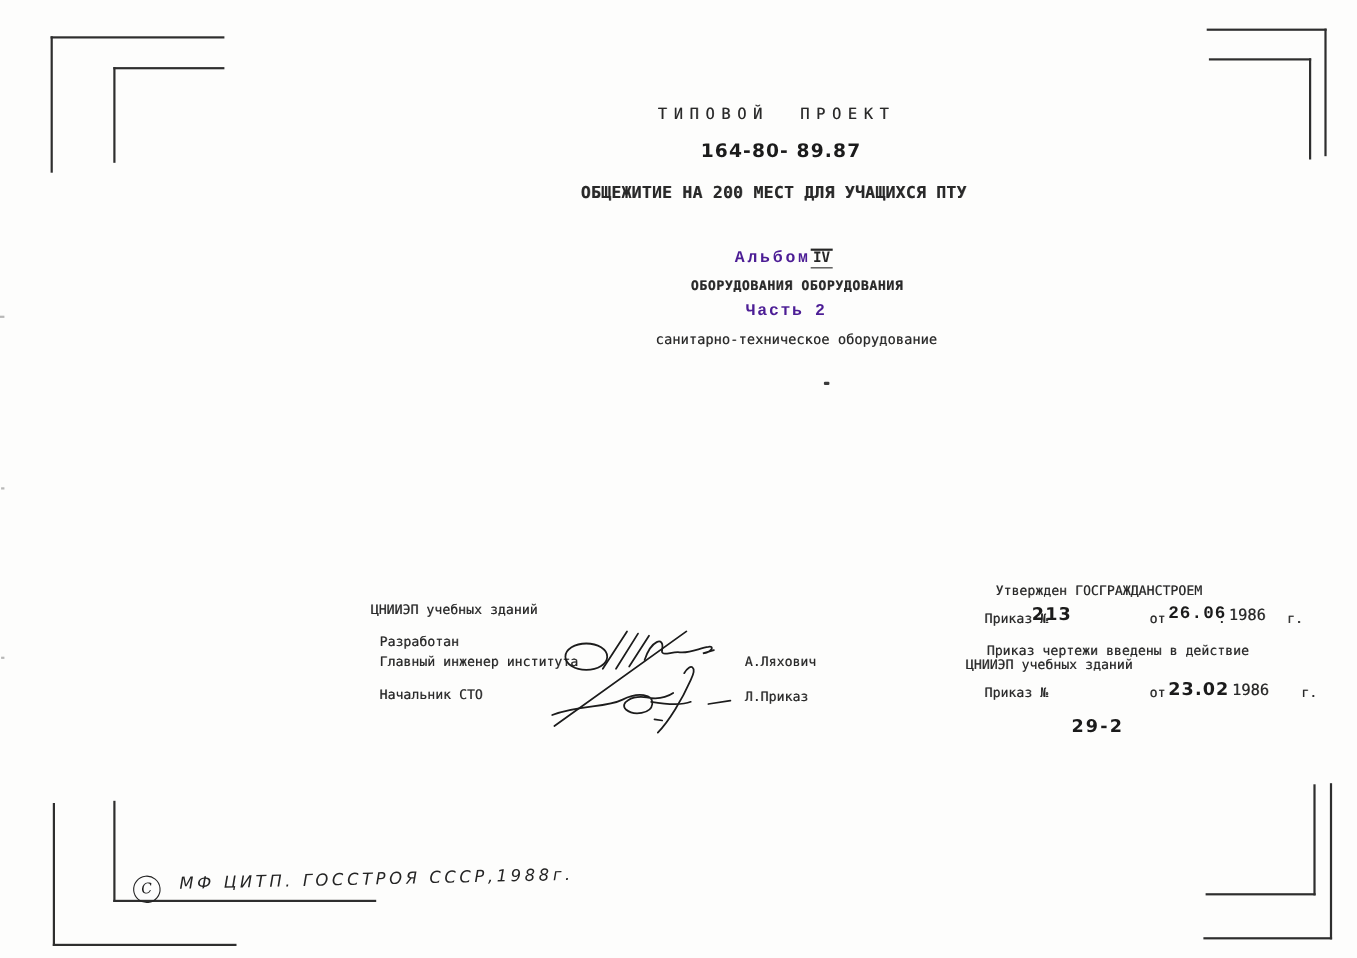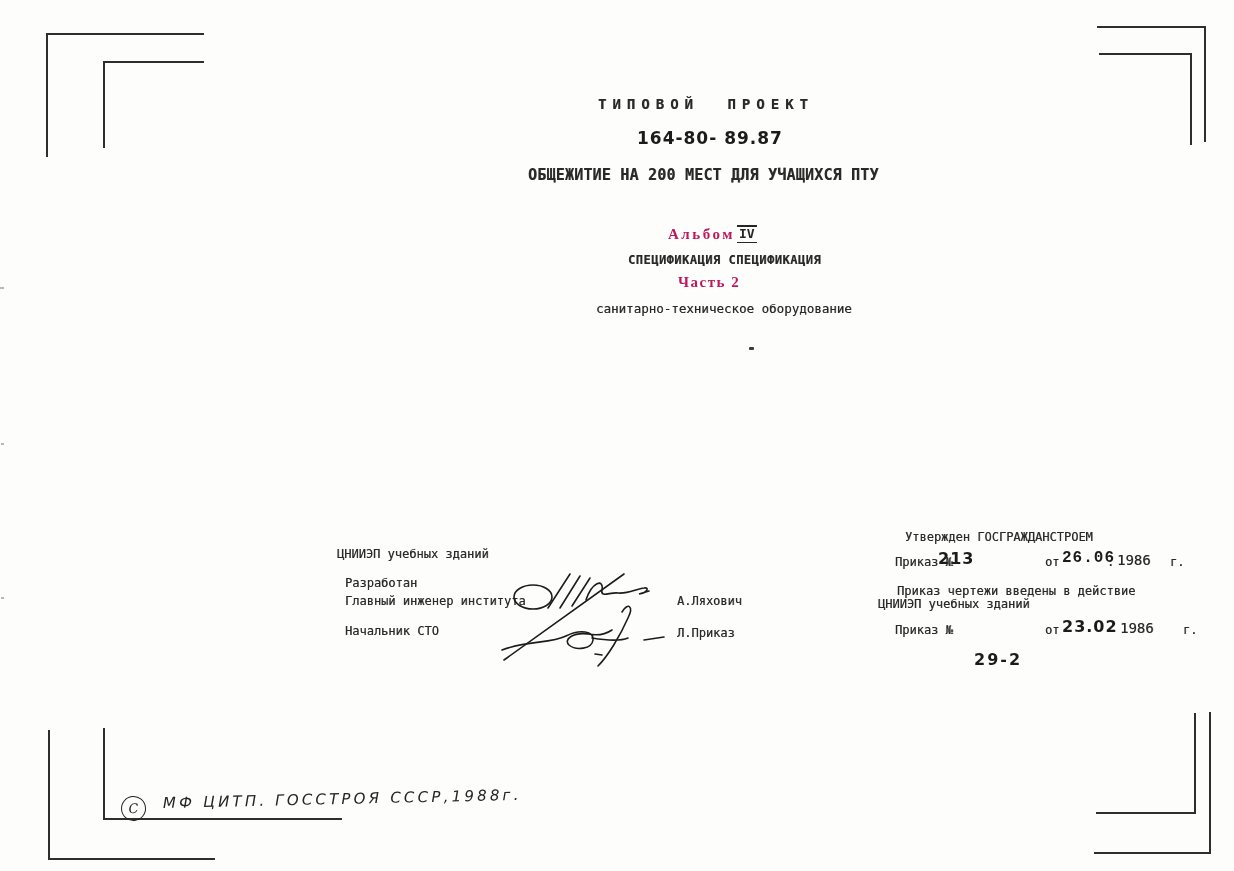--- a/index.html
+++ b/index.html
@@ -2,30 +2,30 @@
 <html><head>
 <meta charset="utf-8">
 <style>
   html,body{margin:0;padding:0;background:#ffffff;}
   #page{position:relative;width:1234px;height:871px;background:#fdfdfc;overflow:hidden;
         font-family:"DejaVu Sans Mono",monospace;color:#262626;}
   .abs{position:absolute;white-space:nowrap;}
   .typed{font-family:"DejaVu Sans Mono",monospace;color:#292929;text-shadow:0.4px 0 0 rgba(40,40,40,.55);}
   .hand{font-family:"DejaVu Sans",sans-serif;color:#1d1d1d;}
   .handnum{font-family:"DejaVu Sans",sans-serif;font-weight:600;color:#1b1b1b;letter-spacing:1px;}
-  .lettered{font-family:Liberation Serif, serif;font-weight:700;color:#be185d;}
+  .lettered{font-family:Liberation Mono, monospace;font-weight:700;color:#4c1d95;}
 
   
   .mark{position:absolute;}
   .tl{border-top:2px solid #2e2e2e;border-left:2px solid #2e2e2e;}
   .tr{border-top:2px solid #2e2e2e;border-right:2px solid #2e2e2e;}
   .bl{border-bottom:2px solid #2e2e2e;border-left:2px solid #2e2e2e;}
   .br{border-bottom:2px solid #2e2e2e;border-right:2px solid #2e2e2e;}
 
-  .kind-title{font-size:14px;font-weight:700;letter-spacing:6px;word-spacing:14px;}
+  .kind-title{font-size:14px;font-weight:400;letter-spacing:6px;word-spacing:14px;}
   .object-title{font-size:15px;font-weight:700;letter-spacing:.2px;}
   .spec-title{font-size:12px;font-weight:700;letter-spacing:.5px;}
   .body-line{font-size:12px;}
   .roman{display:inline-block;border-top:2px solid #262626;border-bottom:1.6px solid #262626;
          padding:0 2px 1px 2px;line-height:1.05;font-weight:700;font-size:13px;
          font-family:"DejaVu Sans Mono",monospace;}
   .dot-artifact{position:absolute;background:#3a3a3a;border-radius:1px;}
   .edge-artifact{position:absolute;background:#9a9a9a;opacity:.7;}
 
   .copyright-circle{position:absolute;left:121px;top:796px;width:23px;height:23px;border:1.7px solid #222;
@@ -50,21 +50,21 @@
   <div class="mark br" style="left:1096px;top:713px;width:98px;height:99px;"></div>
 
   <div class="abs typed kind-title" style="left:598px;top:96px;">ТИПОВОЙ ПРОЕКТ</div>
   <div class="abs handnum" style="left:637px;top:128px;font-size:17px;">164-80- 89.87</div>
   <div class="abs typed object-title" style="left:528px;top:166px;text-align:center;">ОБЩЕЖИТИЕ НА 200 МЕСТ ДЛЯ УЧАЩИХСЯ ПТУ</div>
 
   <div class="abs lettered" style="left:668px;top:226px;font-size:15px;letter-spacing:2.5px;">Альбом</div>
   <div class="abs" style="left:737px;top:223px;">
     <span class="roman">IV</span>
   </div>
-  <div class="abs typed spec-title" style="left:628px;top:253px;">СПЕЦИФИКАЦИЯ СПЕЦИФИКАЦИЯ</div>
+  <div class="abs typed spec-title" style="left:628px;top:253px;">ОБОРУДОВАНИЯ ОБОРУДОВАНИЯ</div>
   <div class="abs lettered" style="left:678px;top:274px;font-size:15px;letter-spacing:1.5px;">Часть 2</div>
   <div class="abs typed" style="left:596px;top:301px;font-size:12.5px;">санитарно-техническое оборудование</div>
 
   <div class="dot-artifact" style="left:749px;top:347px;width:5px;height:3px;"></div>
   <div class="edge-artifact" style="left:0;top:287px;width:4px;height:2px;"></div>
   <div class="edge-artifact" style="left:1px;top:443px;width:3px;height:2px;"></div>
   <div class="edge-artifact" style="left:1px;top:597px;width:3px;height:2px;"></div>
 
   <div class="abs typed body-line" style="left:345px;top:531px;margin-top:45px;">Разработан</div>
   <div class="abs typed body-line" style="left:337px;top:547px;">ЦНИИЭП учебных зданий</div>

